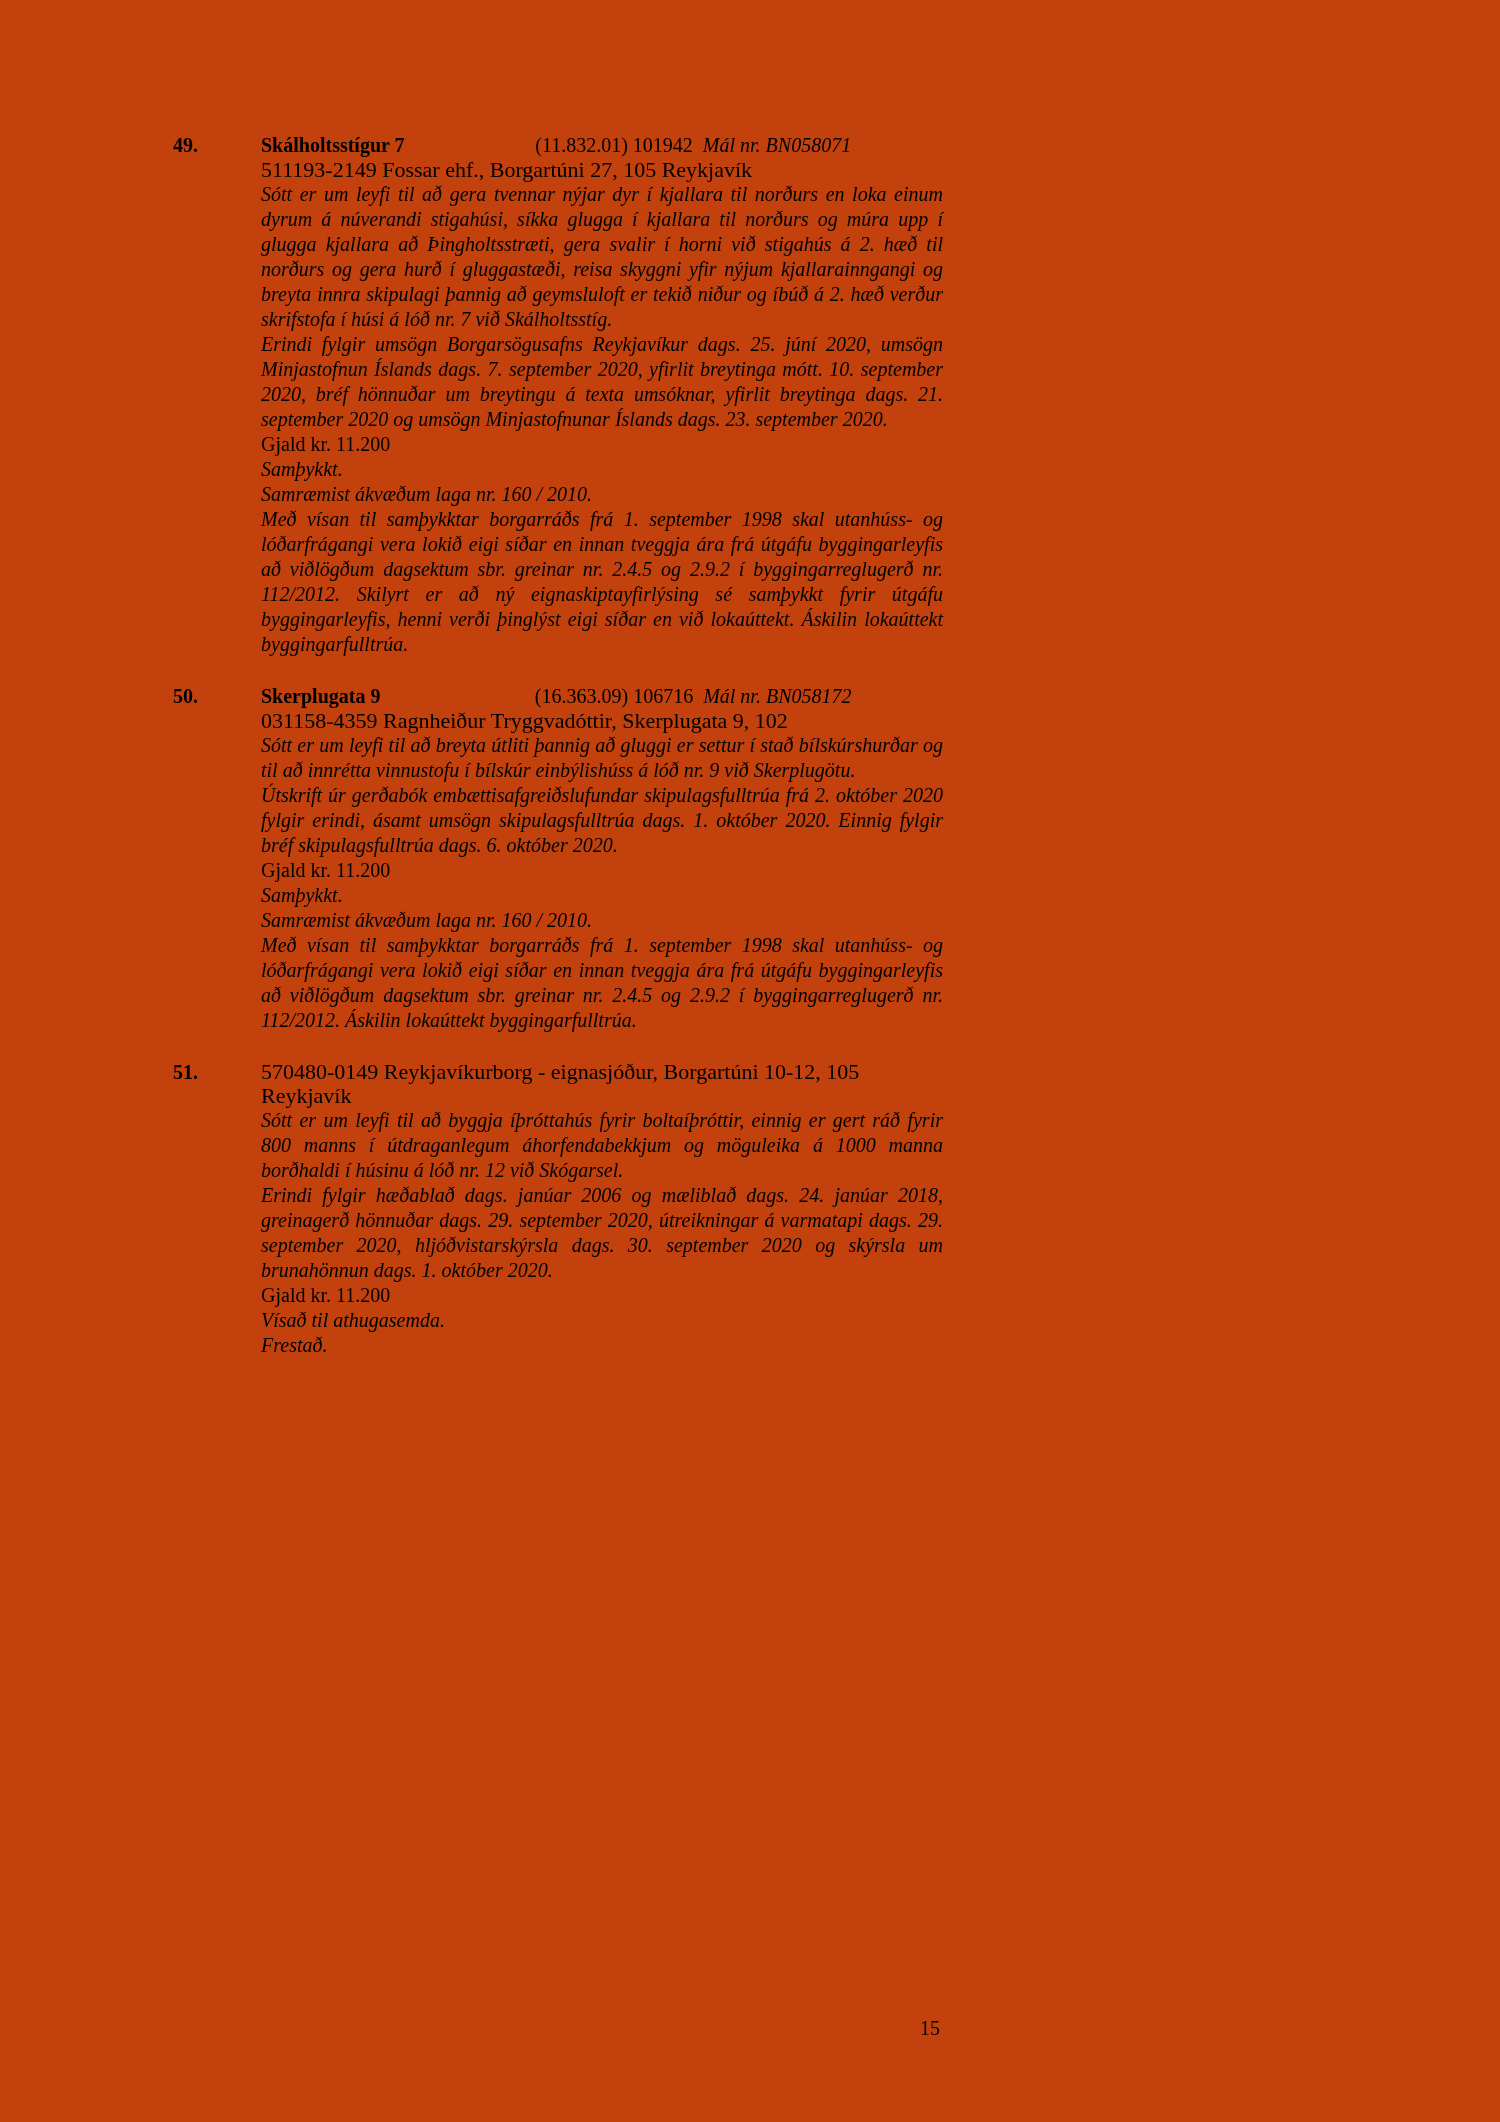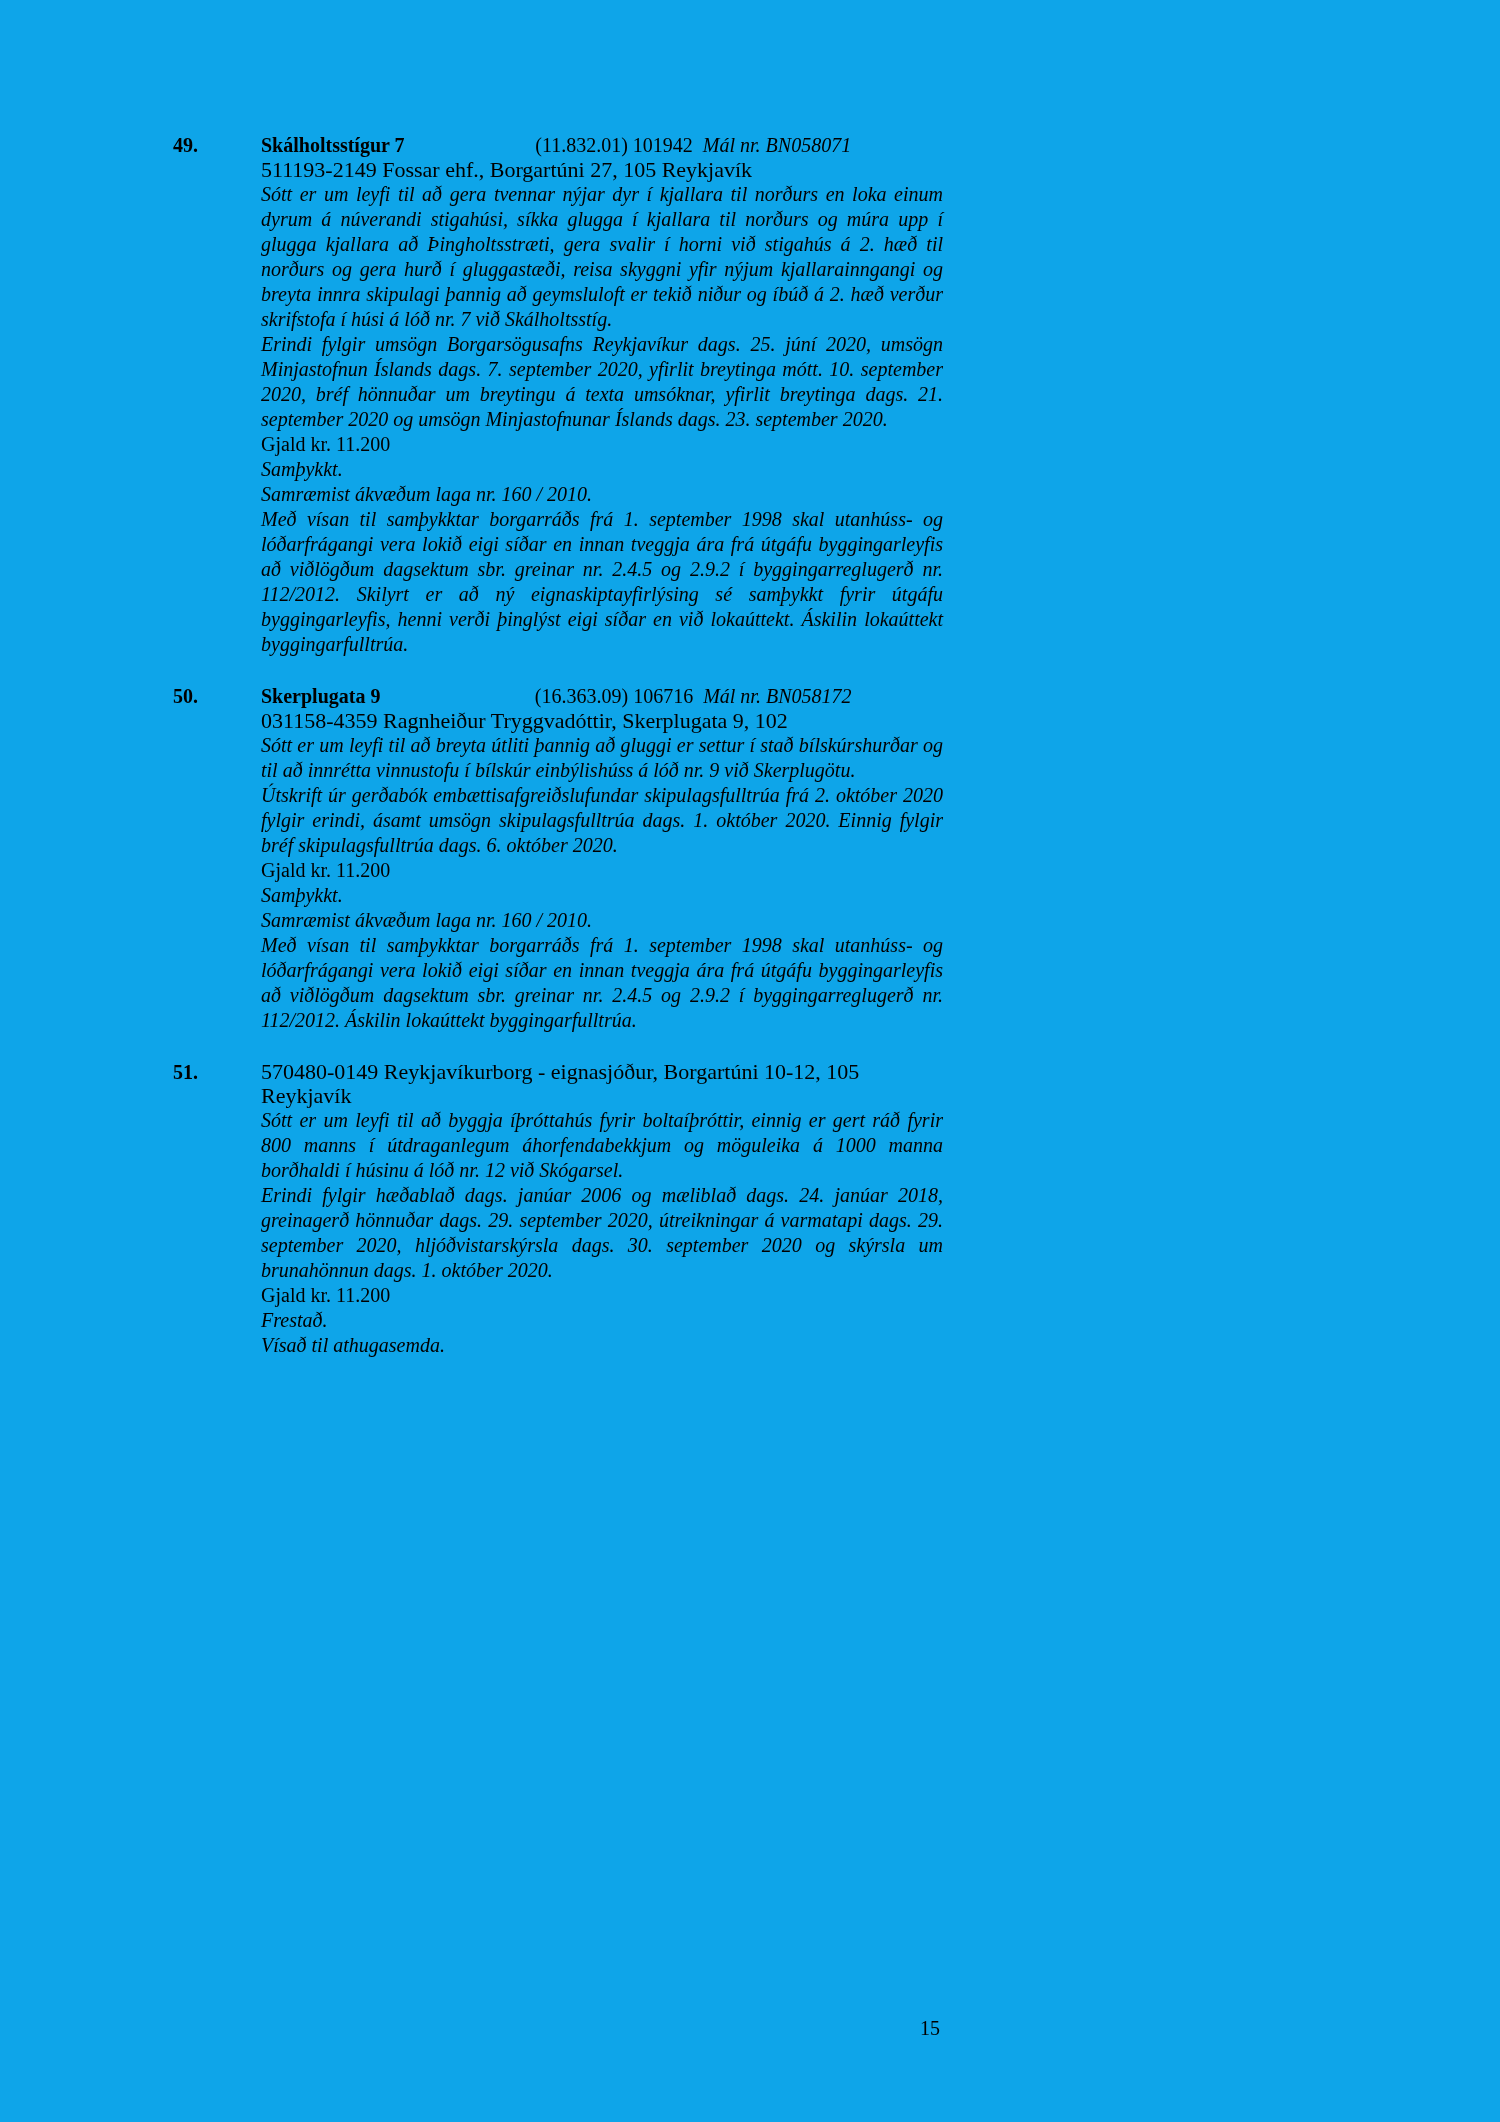--- a/index.html
+++ b/index.html
@@ -4,21 +4,21 @@
 <style>
   html, body {
     margin: 0;
     padding: 0;
     background: #ffffff;
   }
   .page {
     position: relative;
     width: 1500px;
     height: 2122px;
-    background: #0ea5e9;
+    background: #c2410c;
     color: #000000;
     font-family: "Liberation Serif", "DejaVu Serif", serif;
     overflow: hidden;
   }
   .content {
     position: absolute;
     top: 133px;
     left: 173px;
     width: 770px;
   }
@@ -124,21 +124,21 @@
       </div>
     </section>
 
     <section class="case">
       <span class="num">51.</span>
       <div class="case-body">
         <p class="owner">570480-0149 Reykjavíkurborg - eignasjóður, Borgartúni 10-12, 105 Reykjavík</p>
         <p class="just">Sótt er um leyfi til að byggja íþróttahús fyrir boltaíþróttir, einnig er gert ráð fyrir 800 manns í útdraganlegum áhorfendabekkjum og möguleika á 1000 manna borðhaldi í húsinu á lóð nr. 12 við Skógarsel.</p>
         <p class="just">Erindi fylgir hæðablað dags. janúar 2006 og mæliblað dags. 24. janúar 2018, greinagerð hönnuðar dags. 29. september 2020, útreikningar á varmatapi dags. 29. september 2020, hljóðvistarskýrsla dags. 30. september 2020 og skýrsla um brunahönnun dags. 1. október 2020.</p>
         <p>Gjald kr. 11.200</p>
+        <p class="it">Vísað til athugasemda.</p>
         <p class="it">Frestað.</p>
-        <p class="it">Vísað til athugasemda.</p>
       </div>
     </section>
 
   </div>
 
   <div class="page-number">15</div>
 </div>
 
 </body></html>

